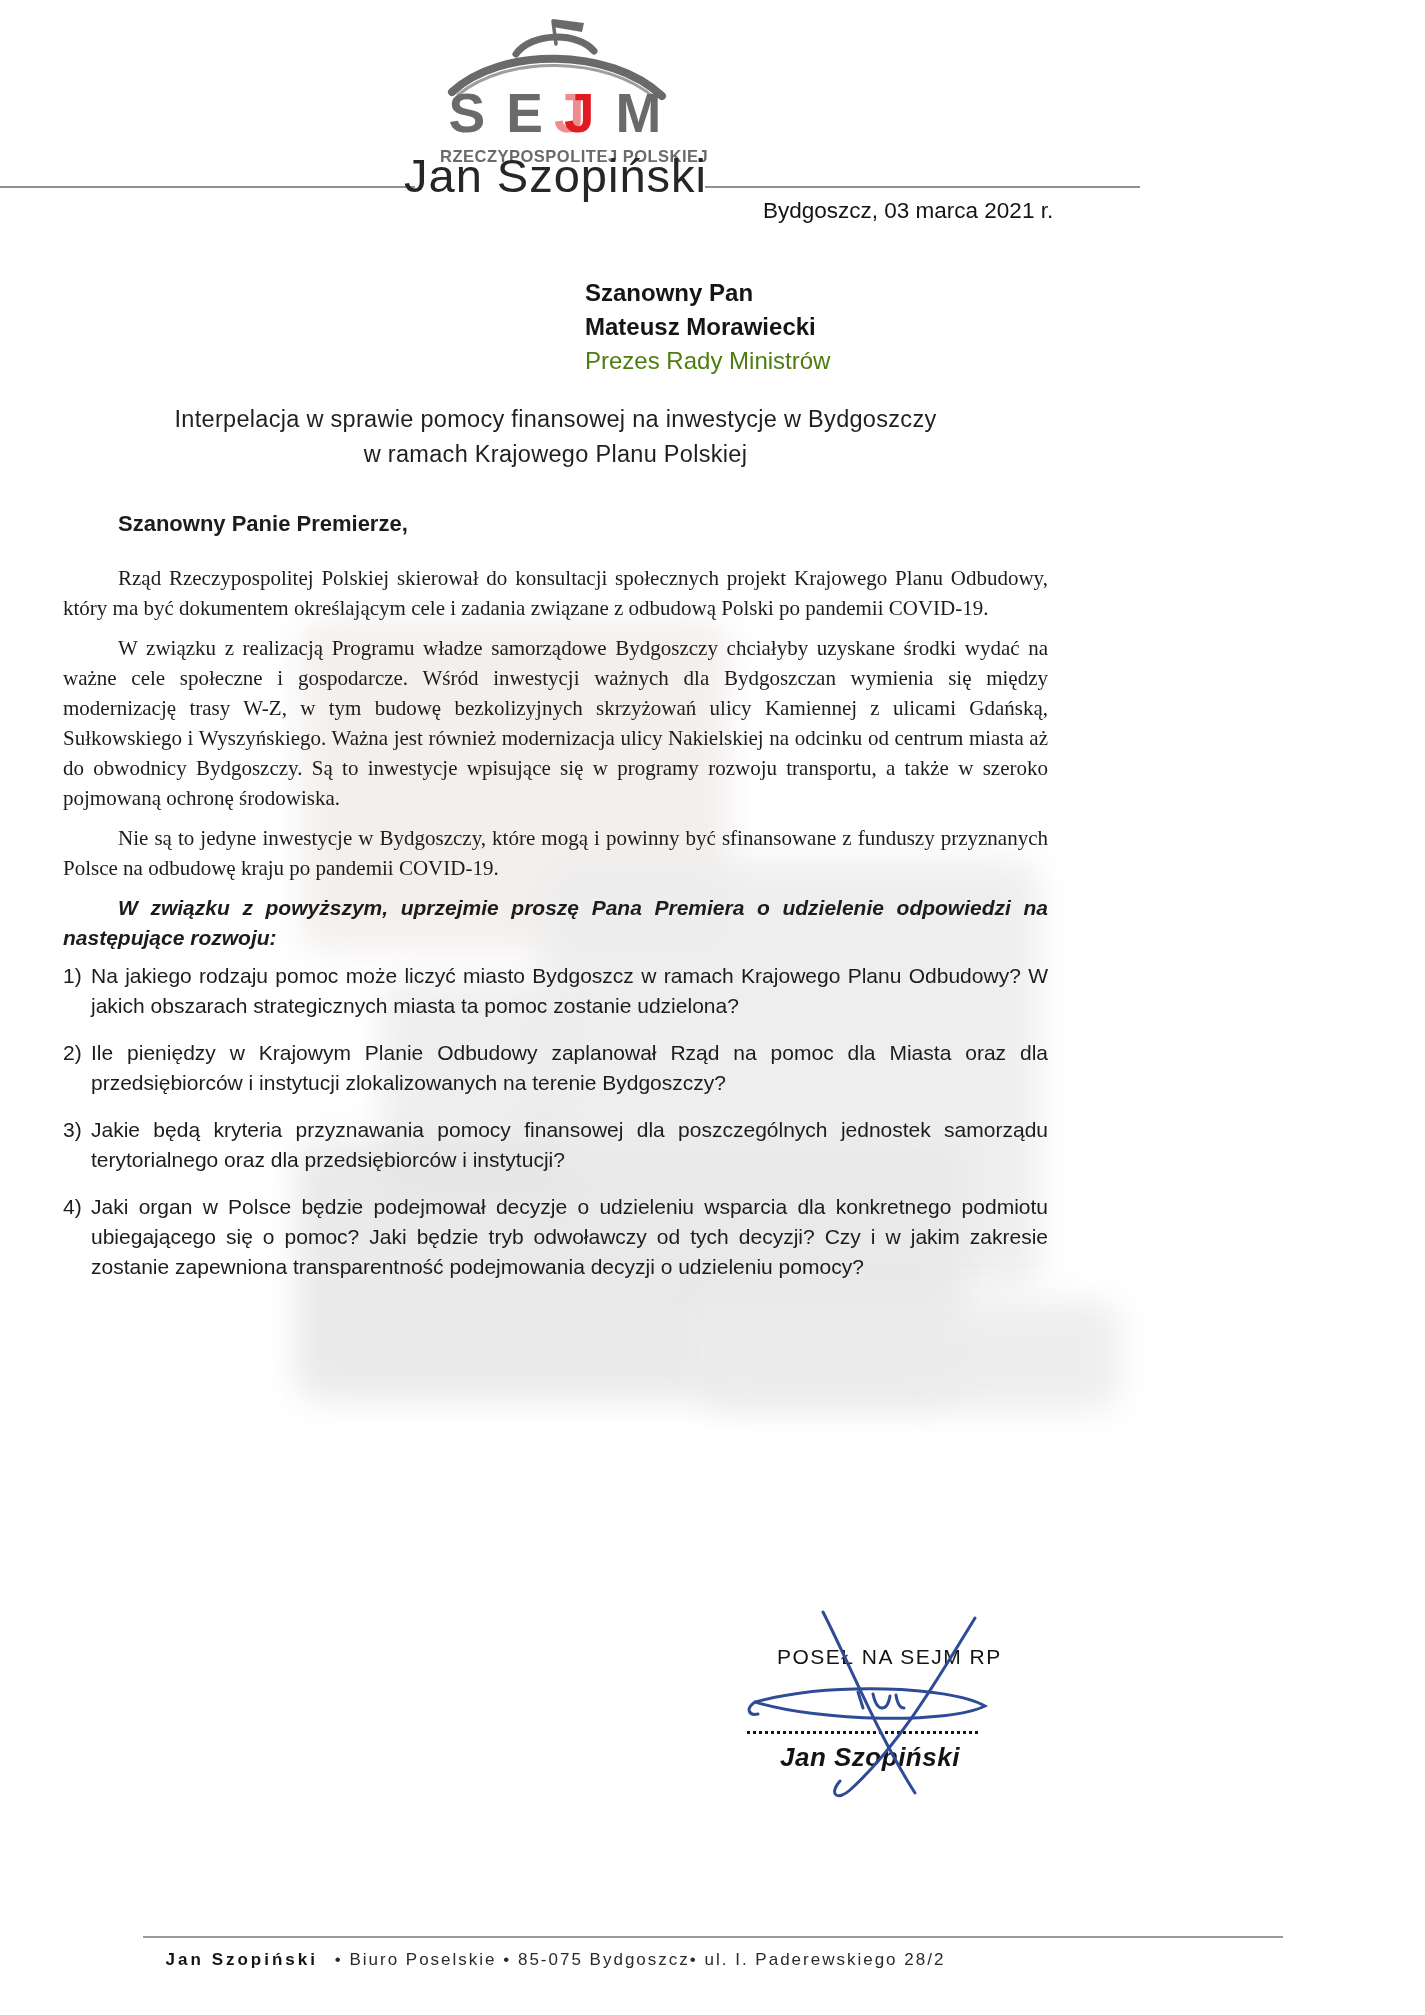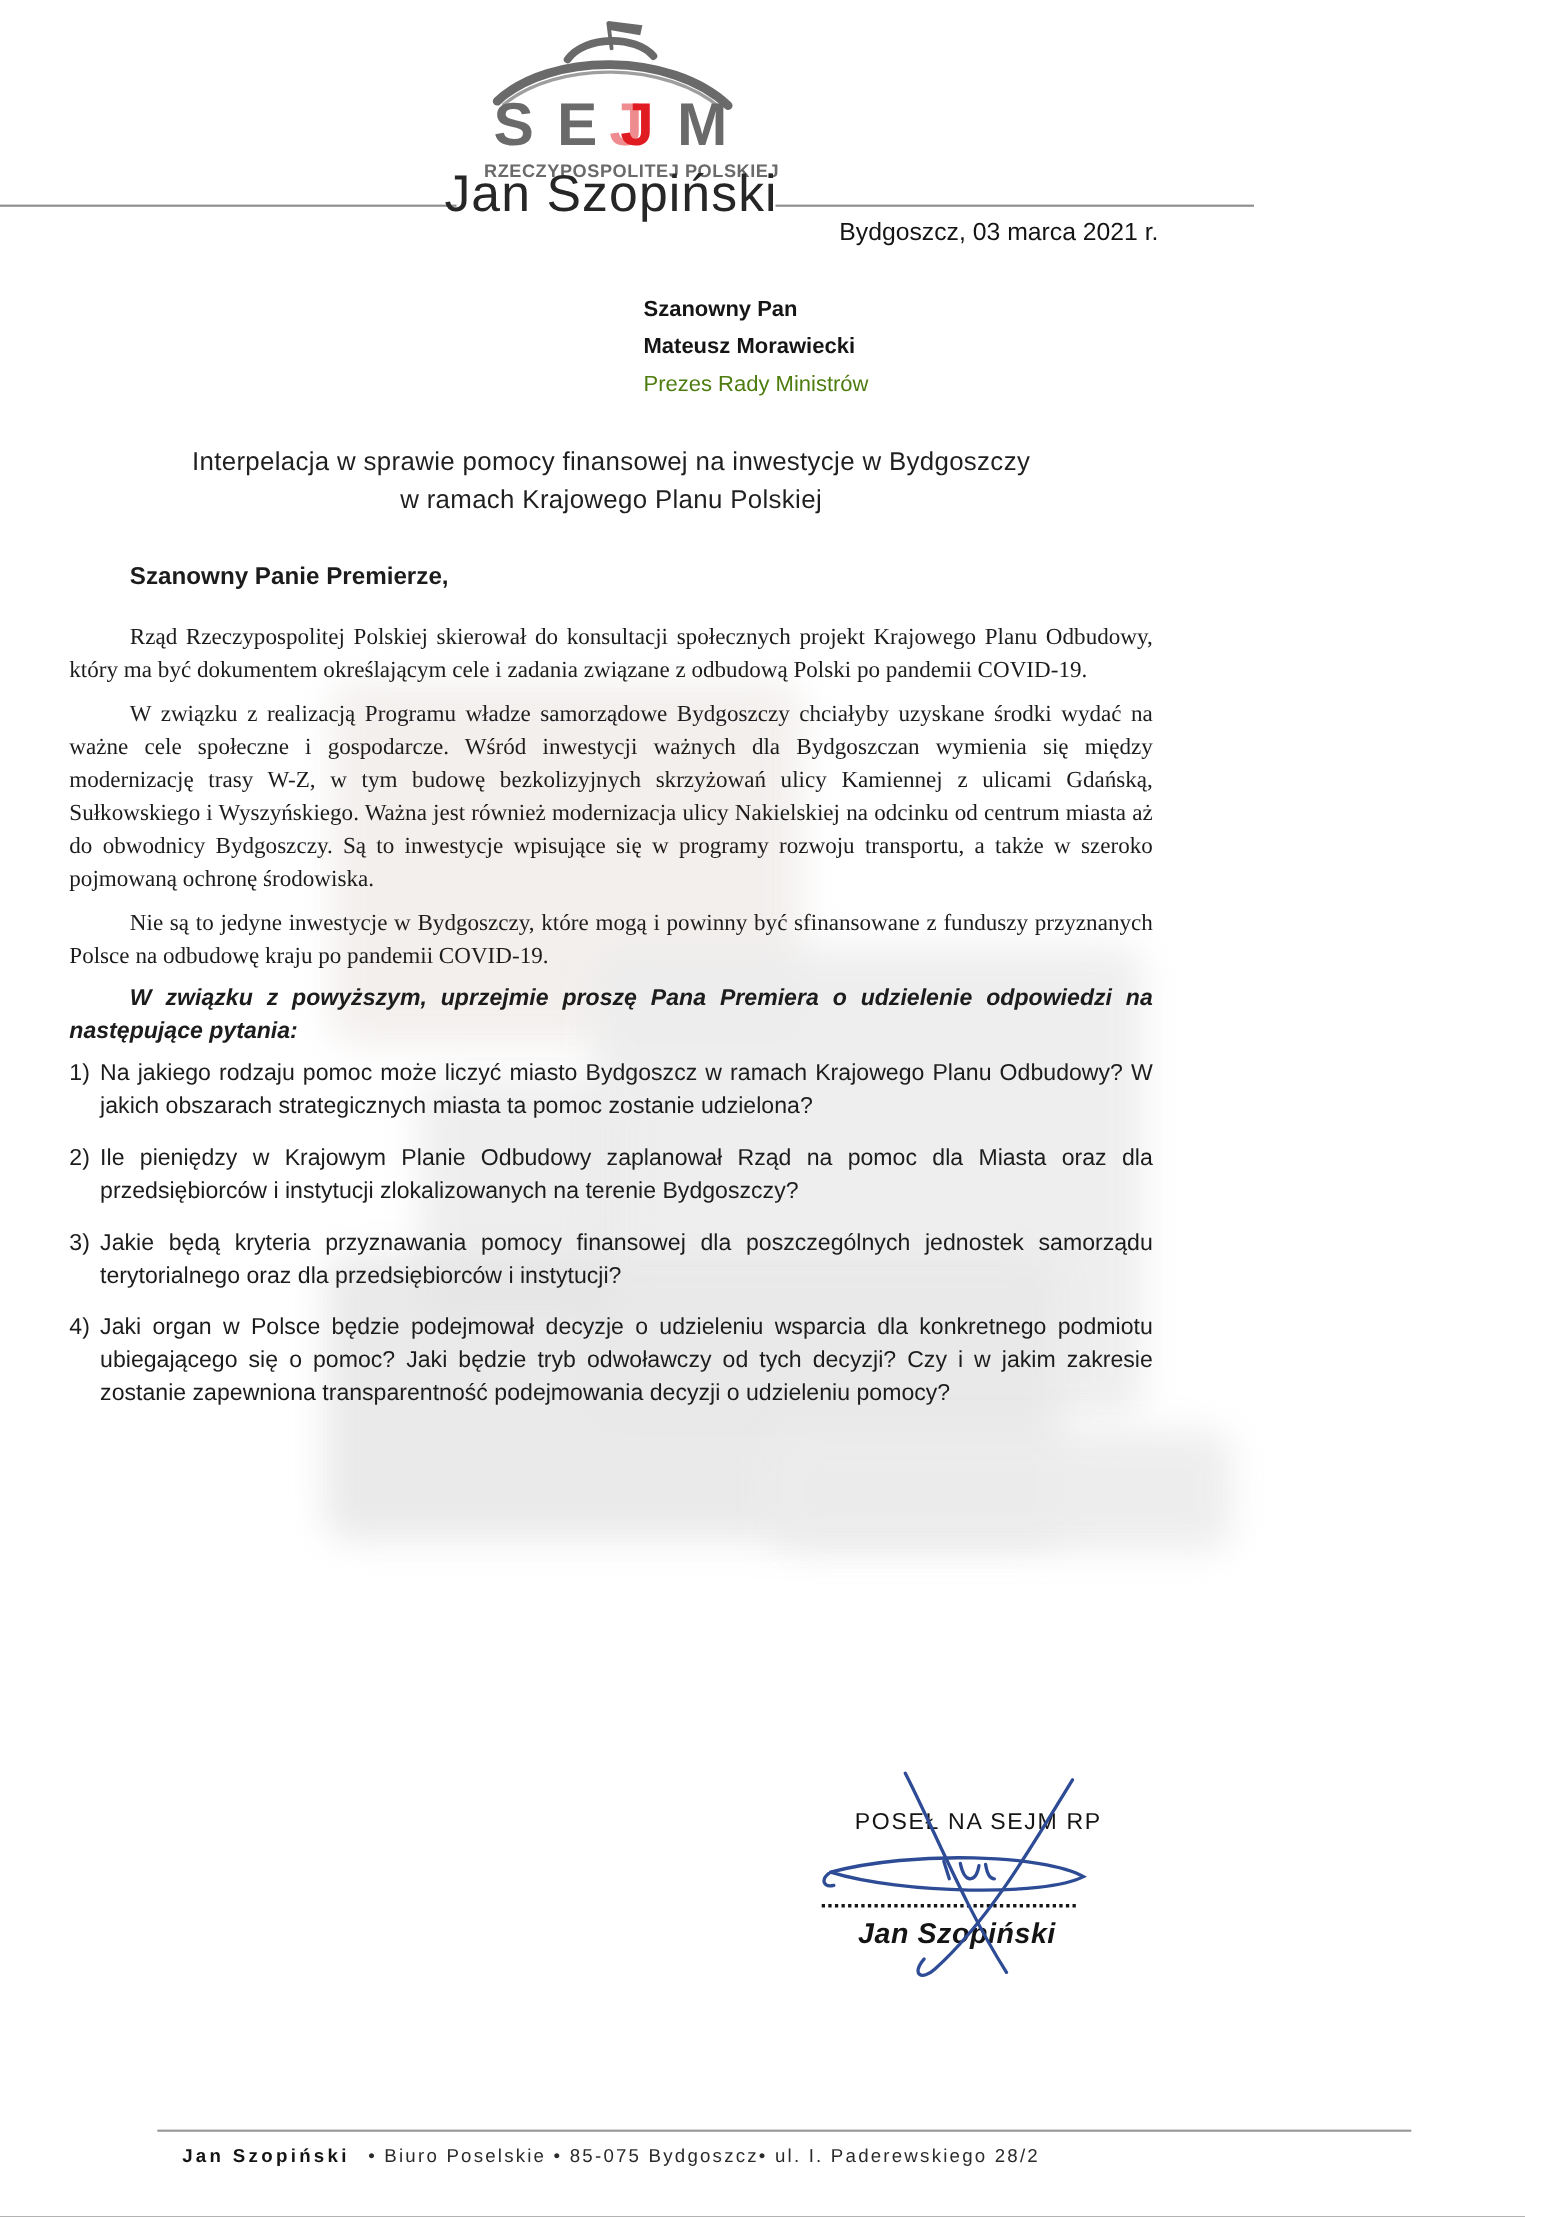--- a/index.html
+++ b/index.html
@@ -33,21 +33,21 @@
 
   
   .banner-name{position:absolute;left:63px;top:150px;width:985px;text-align:center;
                font-size:47px;font-weight:300;letter-spacing:1px;color:#262626;line-height:1.1;}
   .rule{position:absolute;top:186px;height:2px;background:#8f8f8f;}
   .rule-left{left:0;width:415px;}
   .rule-right{left:705px;width:435px;}
 
   
   .date-line{position:absolute;left:763px;top:198px;font-size:22.5px;color:#141414;}
-  .recipient{position:absolute;left:585px;top:264px;line-height:34px;font-size:20px;}
+  .recipient{position:absolute;left:585px;top:276px;line-height:34px;font-size:24px;}
   .recipient .b{font-weight:bold;color:#151515;}
   .recipient .r{font-weight:400;color:#4d7c0f;}
   .doc-title{position:absolute;left:63px;top:402px;width:985px;text-align:center;
              font-size:23.5px;letter-spacing:.3px;line-height:35px;color:#1f1f1f;}
 
   
   .body-flow{position:absolute;left:63px;top:497px;width:985px;font-size:21px;line-height:30px;
              text-align:justify;color:#1c1c1c;}
   .salutation{font-weight:bold;font-size:22px;margin:12px 0 24px 55px;text-align:left;}
   .para{margin:0 0 10px 0;text-indent:55px;font-family:Liberation Serif, serif;}
@@ -121,21 +121,21 @@
   <div class="doc-title">
     <div>Interpelacja w sprawie pomocy finansowej na inwestycje w Bydgoszczy</div>
     <div>w ramach Krajowego Planu Polskiej</div>
   </div>
 
   <div class="body-flow">
     <div class="salutation">Szanowny Panie Premierze,</div>
     <p class="para">Rząd Rzeczypospolitej Polskiej skierował do konsultacji społecznych projekt Krajowego Planu Odbudowy, który ma być dokumentem określającym cele i zadania związane z odbudową Polski po pandemii COVID-19.</p>
     <p class="para para-2">W związku z realizacją Programu władze samorządowe Bydgoszczy chciałyby uzyskane środki wydać na ważne cele społeczne i gospodarcze. Wśród inwestycji ważnych dla Bydgoszczan wymienia się między modernizację trasy W-Z, w tym budowę bezkolizyjnych skrzyżowań ulicy Kamiennej z ulicami Gdańską, Sułkowskiego i Wyszyńskiego. Ważna jest również modernizacja ulicy Nakielskiej na odcinku od centrum miasta aż do obwodnicy Bydgoszczy. Są to inwestycje wpisujące się w programy rozwoju transportu, a także w szeroko pojmowaną ochronę środowiska.</p>
     <p class="para">Nie są to jedyne inwestycje w Bydgoszczy, które mogą i powinny być sfinansowane z funduszy przyznanych Polsce na odbudowę kraju po pandemii COVID-19.</p>
-    <p class="request">W związku z powyższym, uprzejmie proszę Pana Premiera o udzielenie odpowiedzi na następujące pytania:</p>
+    <p class="request">W związku z powyższym, uprzejmie proszę Pana Premiera o udzielenie odpowiedzi na następujące rozwoju:</p>
 
     <div class="q">
       <span class="num">1)</span>
       <span>Na jakiego rodzaju pomoc może liczyć miasto Bydgoszcz w ramach Krajowego Planu Odbudowy? W jakich obszarach strategicznych miasta ta pomoc zostanie udzielona?</span>
     </div>
     <div class="q">
       <span class="num">2)</span>
       <span>Ile pieniędzy w Krajowym Planie Odbudowy zaplanował Rząd na pomoc dla Miasta oraz dla przedsiębiorców i instytucji zlokalizowanych na terenie Bydgoszczy?</span>
     </div>
     <div class="q">

